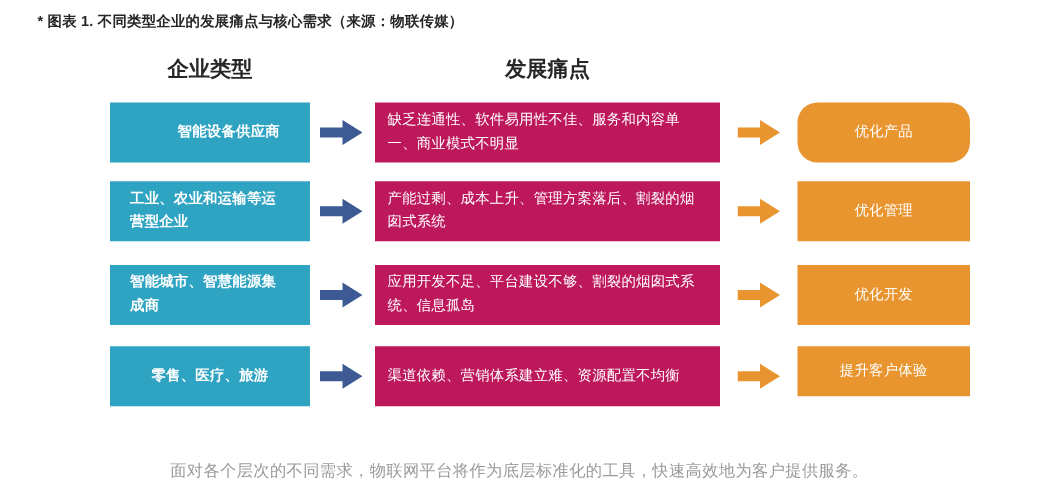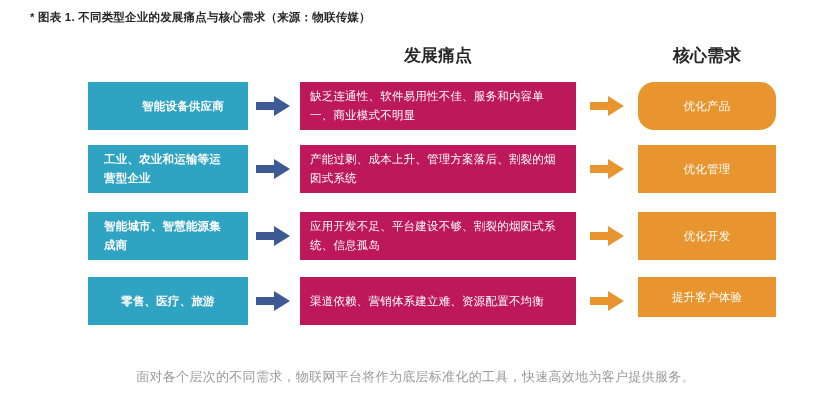--- a/index.html
+++ b/index.html
@@ -109,22 +109,22 @@
   }
 </style>
 </head>
 <body>
 
 <div class="page">
 
   <div class="caption">* 图表 1. 不同类型企业的发展痛点与核心需求（来源：物联传媒）</div>
 
   <div class="headers">
+    <div class="col-header h1">企业类型</div>
     <div class="col-header h2">发展痛点</div>
-    <div class="col-header h3">核心需求</div>
   </div>
 
   <div class="rows">
 
     <div class="row" style="top:0px; height:48px;">
       <div class="box box-type single" style="top:0px; height:48px;padding-left:40px;">智能设备供应商</div>
       <div class="arrow arrow-blue" style="top:13px;">
         <svg viewBox="0 0 34 22" xmlns="http://www.w3.org/2000/svg">
           <path d="M0,7 L18,7 L18,1 L34,11 L18,21 L18,15 L0,15 Z" fill="#3D5A94"></path>
         </svg>

